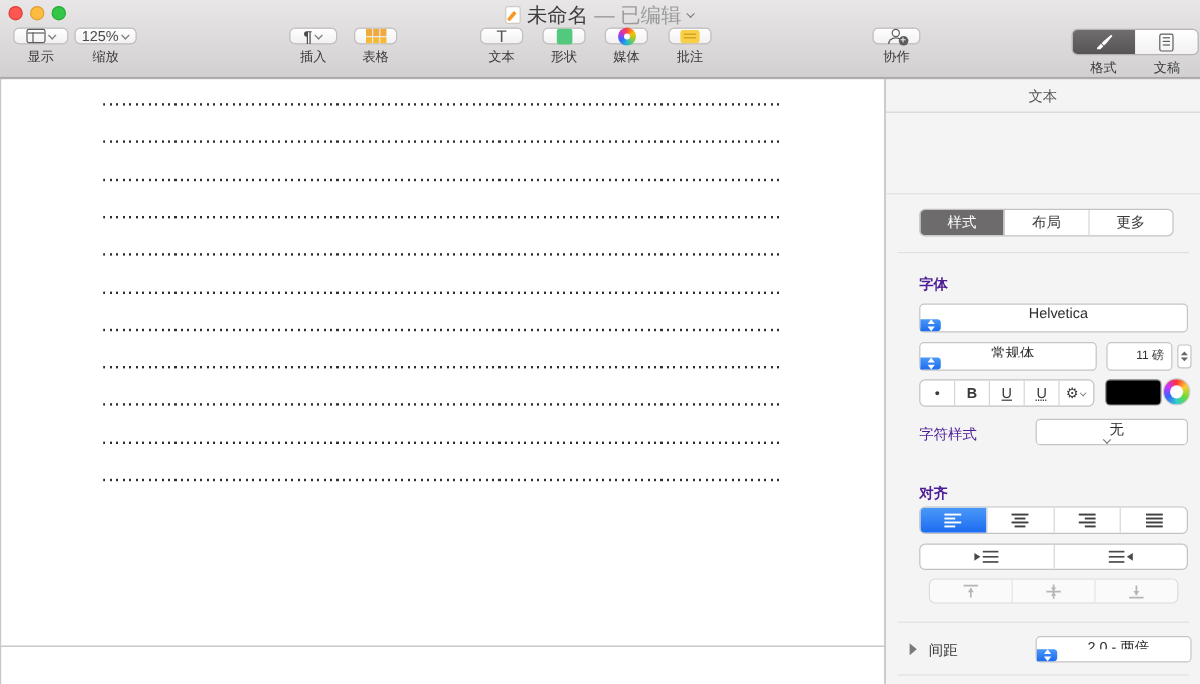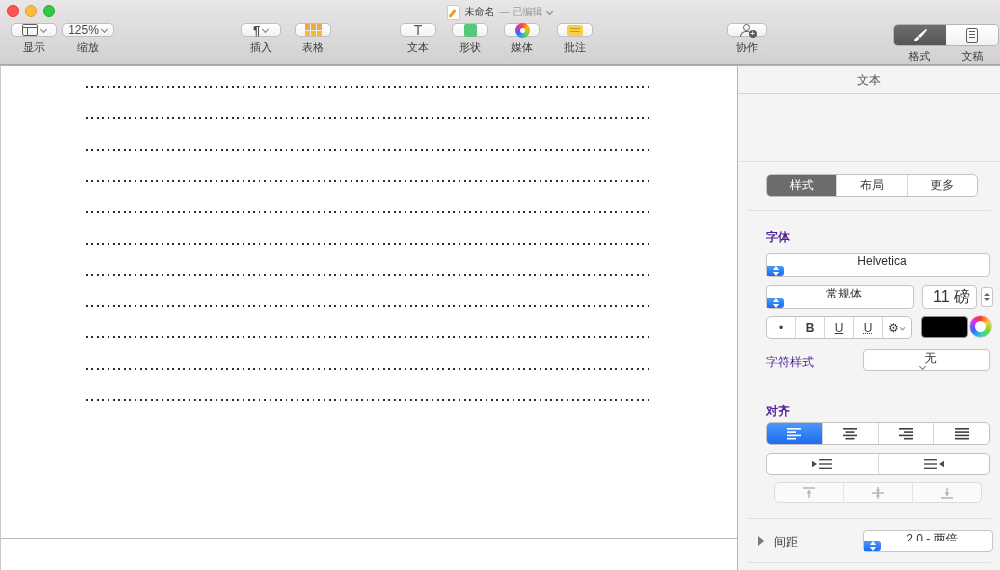--- a/index.html
+++ b/index.html
@@ -9,21 +9,21 @@
   
   .toolbar { position:absolute; left:0; top:0; width:1000px; height:65px;
     background:linear-gradient(#e8e6e7,#d2d0d1); border-bottom:1px solid #a9a7a8; }
   .tl { position:absolute; top:5px; width:12px; height:12px; border-radius:50%; }
   .tl.red    { left:7px;  background:#fc5753; border:1px solid #df3e38; }
   .tl.yellow { left:25px; background:#fdbc40; border:1px solid #de9f34; }
   .tl.green  { left:43px; background:#33c748; border:1px solid #27aa35; }
 
   .titlegrp { position:absolute; left:0; top:3px; width:1000px; height:18px;
     display:flex; align-items:center; justify-content:center; gap:5px;
-    font-size:10px; color:#3d3d3d; }
+    font-size:17px; color:#3d3d3d; }
   .pages-ico { width:13px; height:15px; background:#fff; border:1px solid #cfcbc2;
     border-radius:2px; position:relative; }
   .pages-ico::after { content:""; position:absolute; left:3px; top:3px; width:3px;
     height:9px; background:#f59a23; transform:rotate(40deg); border-radius:1px; }
   .title-dim { color:#9a9a9a; }
 
   .tb-item { position:absolute; top:23px; text-align:center; }
   .tb-btn { height:14px; background:linear-gradient(#ffffff,#f3f1f2);
     border:1px solid #c0bebf; border-radius:5px; display:flex; align-items:center;
     justify-content:center; gap:3px; box-shadow:0 1px 0 rgba(255,255,255,.6) inset;
@@ -133,21 +133,21 @@
     background:linear-gradient(#4b98f8,#1b6cf0); border-radius:0 3px 3px 0;
     display:flex; flex-direction:column; align-items:center; justify-content:center;
     gap:2px; }
   .stepper-blue i { width:0; height:0; border-left:3.5px solid transparent;
     border-right:3.5px solid transparent; }
   .stepper-blue i.up { border-bottom:4px solid #fff; }
   .stepper-blue i.dn { border-top:4px solid #fff; }
 
   .size-field { position:absolute; left:184px; top:219px; width:55px; height:24px;
     background:#fff; border:1px solid #c6c4c5; border-radius:4px; text-align:right;
-    line-height:22px; padding-right:6px; font-size:16px; }
+    line-height:22px; padding-right:6px; font-size:10px; }
   .mini-stepper { position:absolute; left:243px; top:221px; width:12px; height:20px;
     background:#fff; border:1px solid #c6c4c5; border-radius:3px; display:flex;
     flex-direction:column; align-items:center; justify-content:center; gap:2px; }
   .mini-stepper i { width:0; height:0; border-left:3px solid transparent;
     border-right:3px solid transparent; }
   .mini-stepper i.up { border-bottom:3.5px solid #666; }
   .mini-stepper i.dn { border-top:3.5px solid #666; }
 
   .styleseg { position:absolute; left:28px; top:250px; width:146px; height:23px;
     font-size:12px; }

